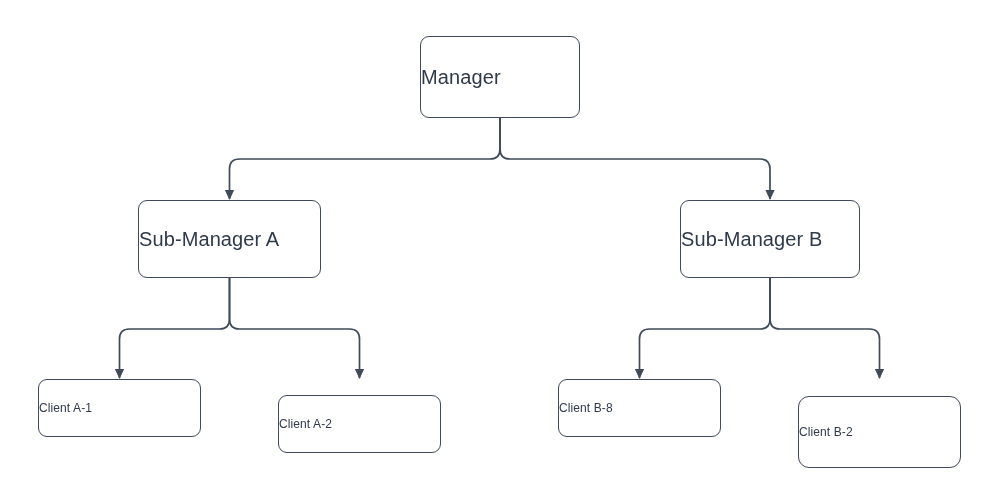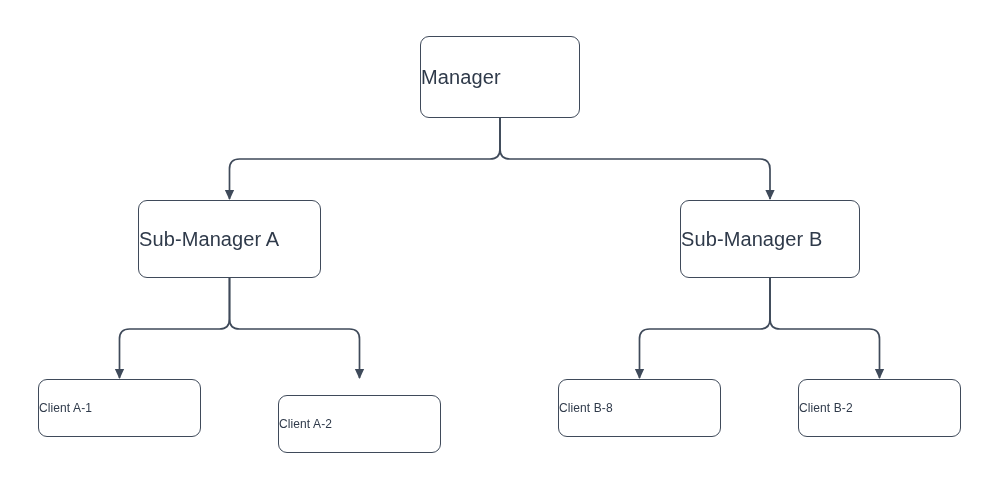--- a/index.html
+++ b/index.html
@@ -90,17 +90,17 @@
   </div>
 
   <div class="node level-3" style="left:278px; top:379px; width:163px; height:58px;margin-top:16px;">
     <span class="node-label">Client A-2</span>
   </div>
 
   <div class="node level-3" style="left:558px; top:379px; width:163px; height:58px;">
     <span class="node-label">Client B-8</span>
   </div>
 
-  <div class="node level-3" style="left:798px; top:379px; width:163px; height:58px;">
+  <div class="node level-3" style="left:798px; top:396px; width:163px; height:72px;border-radius:11px;">
     <span class="node-label">Client B-2</span>
   </div>
 
 </div>
 
 </body></html>

